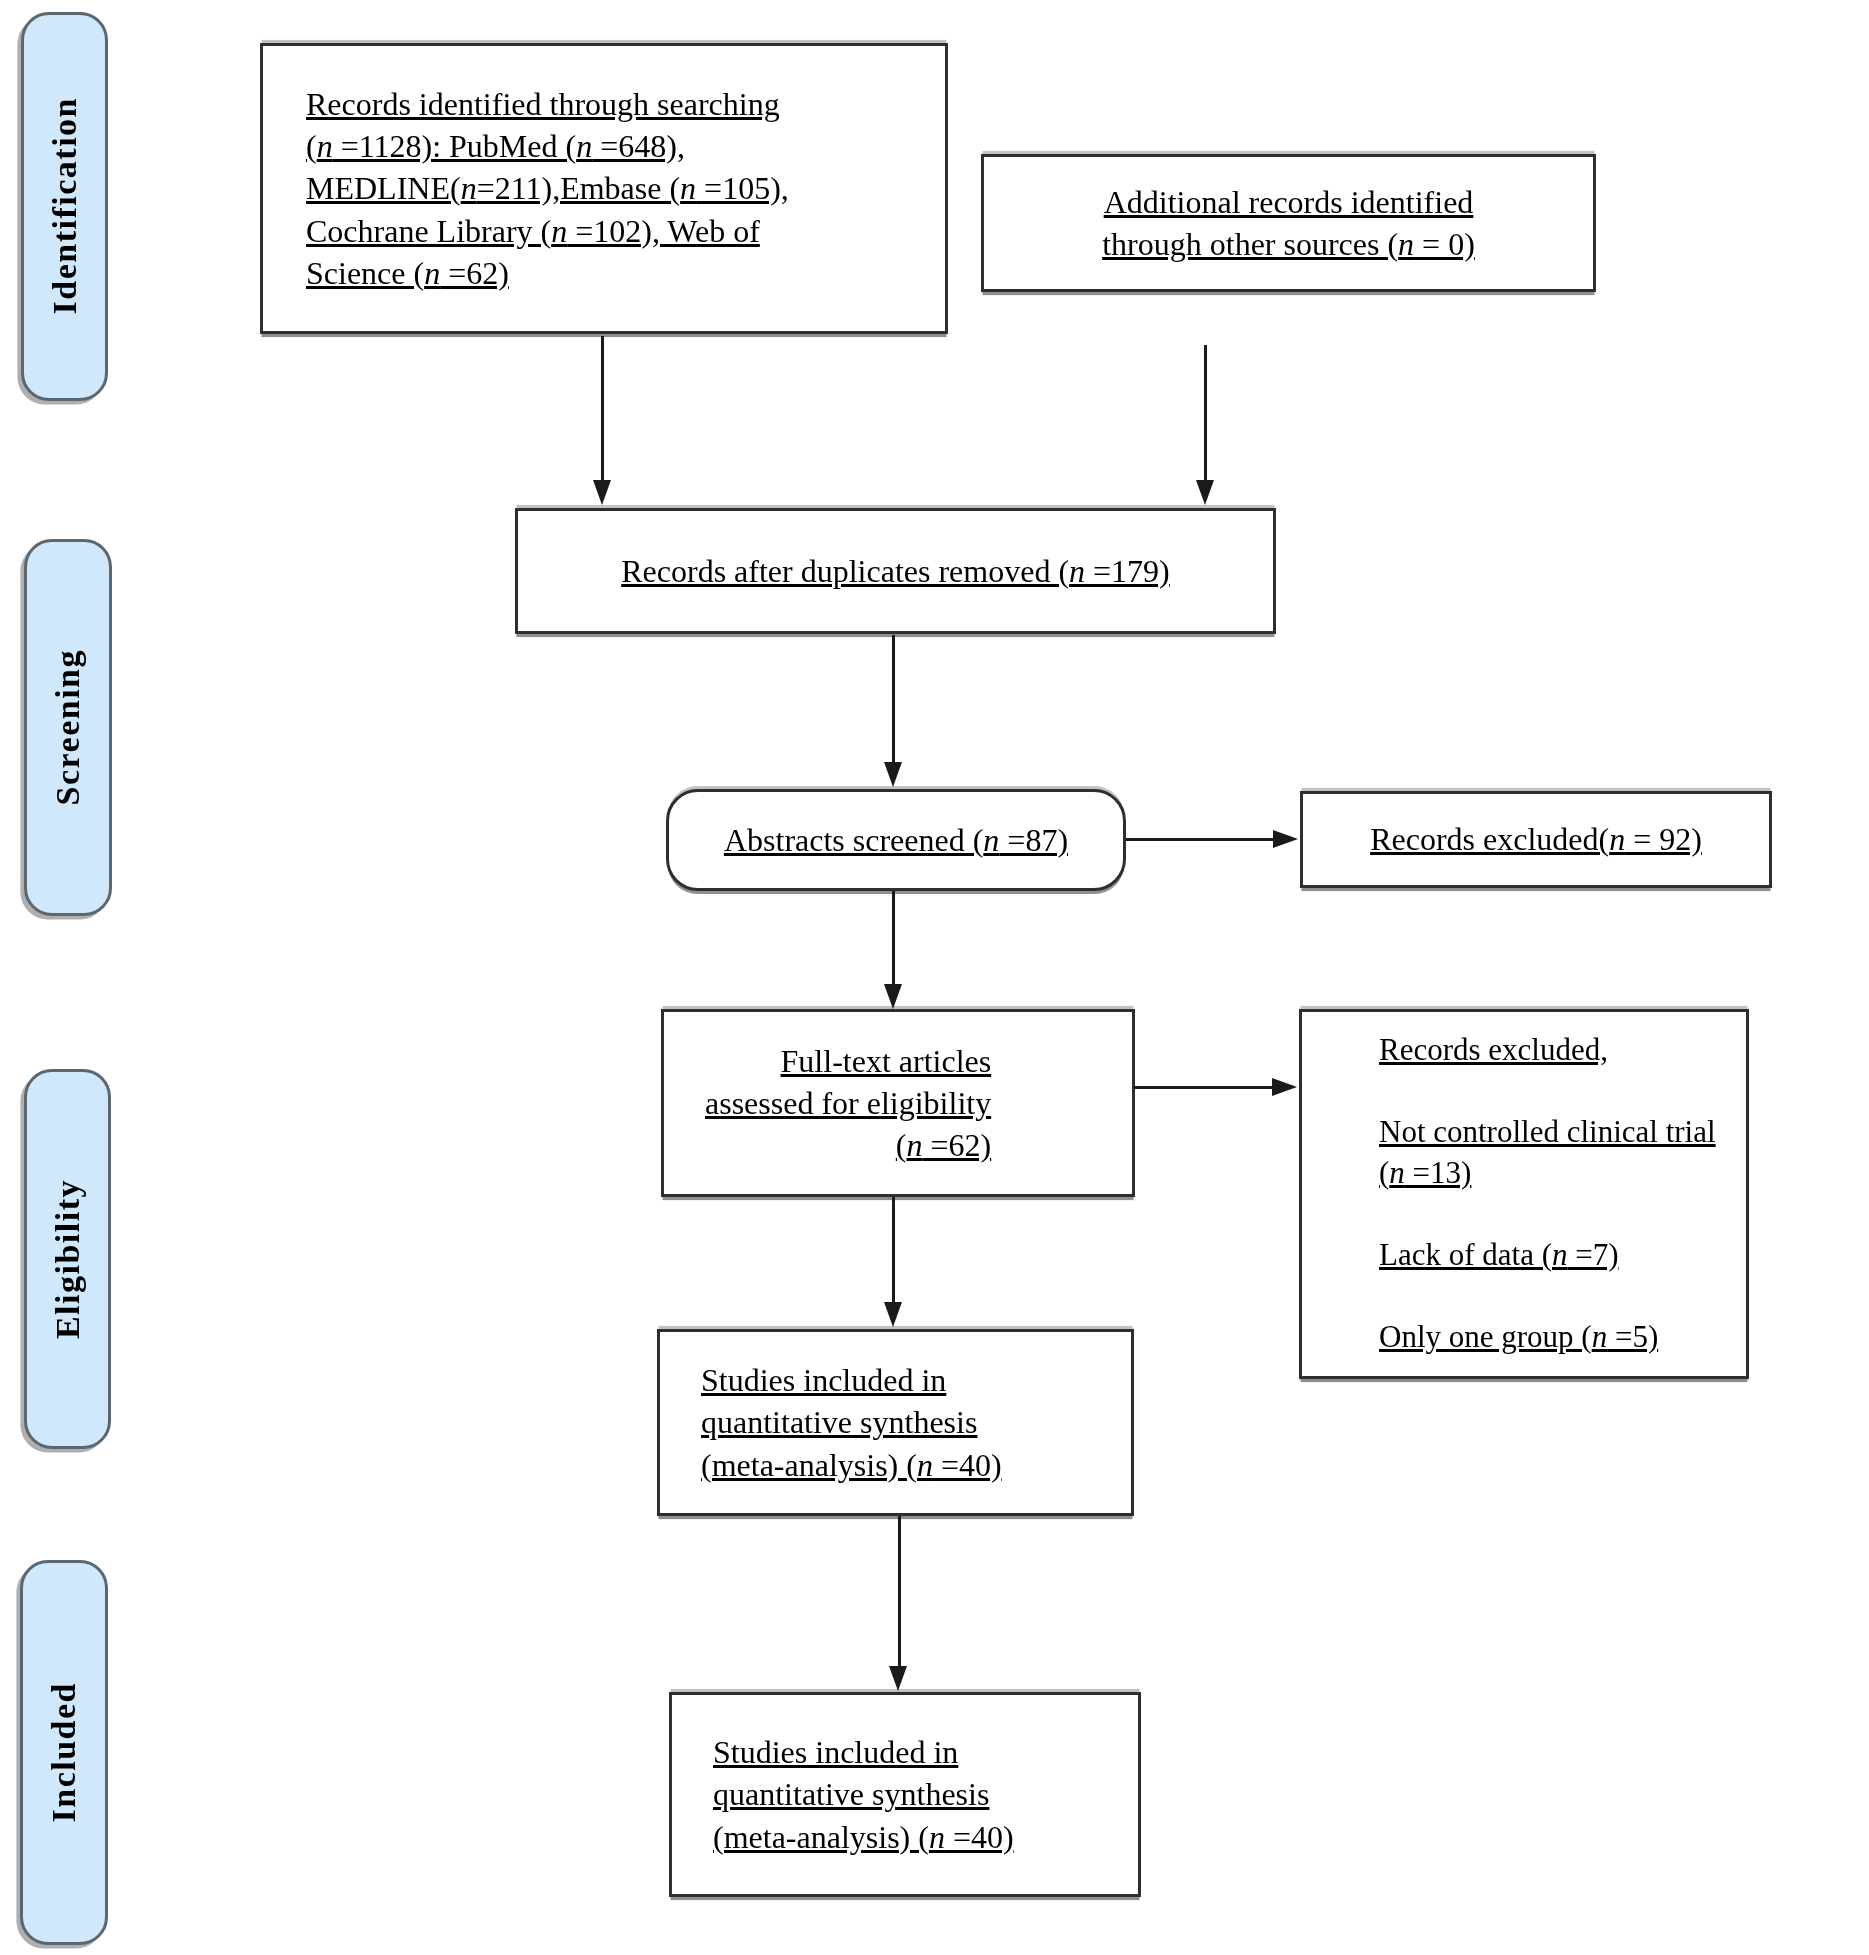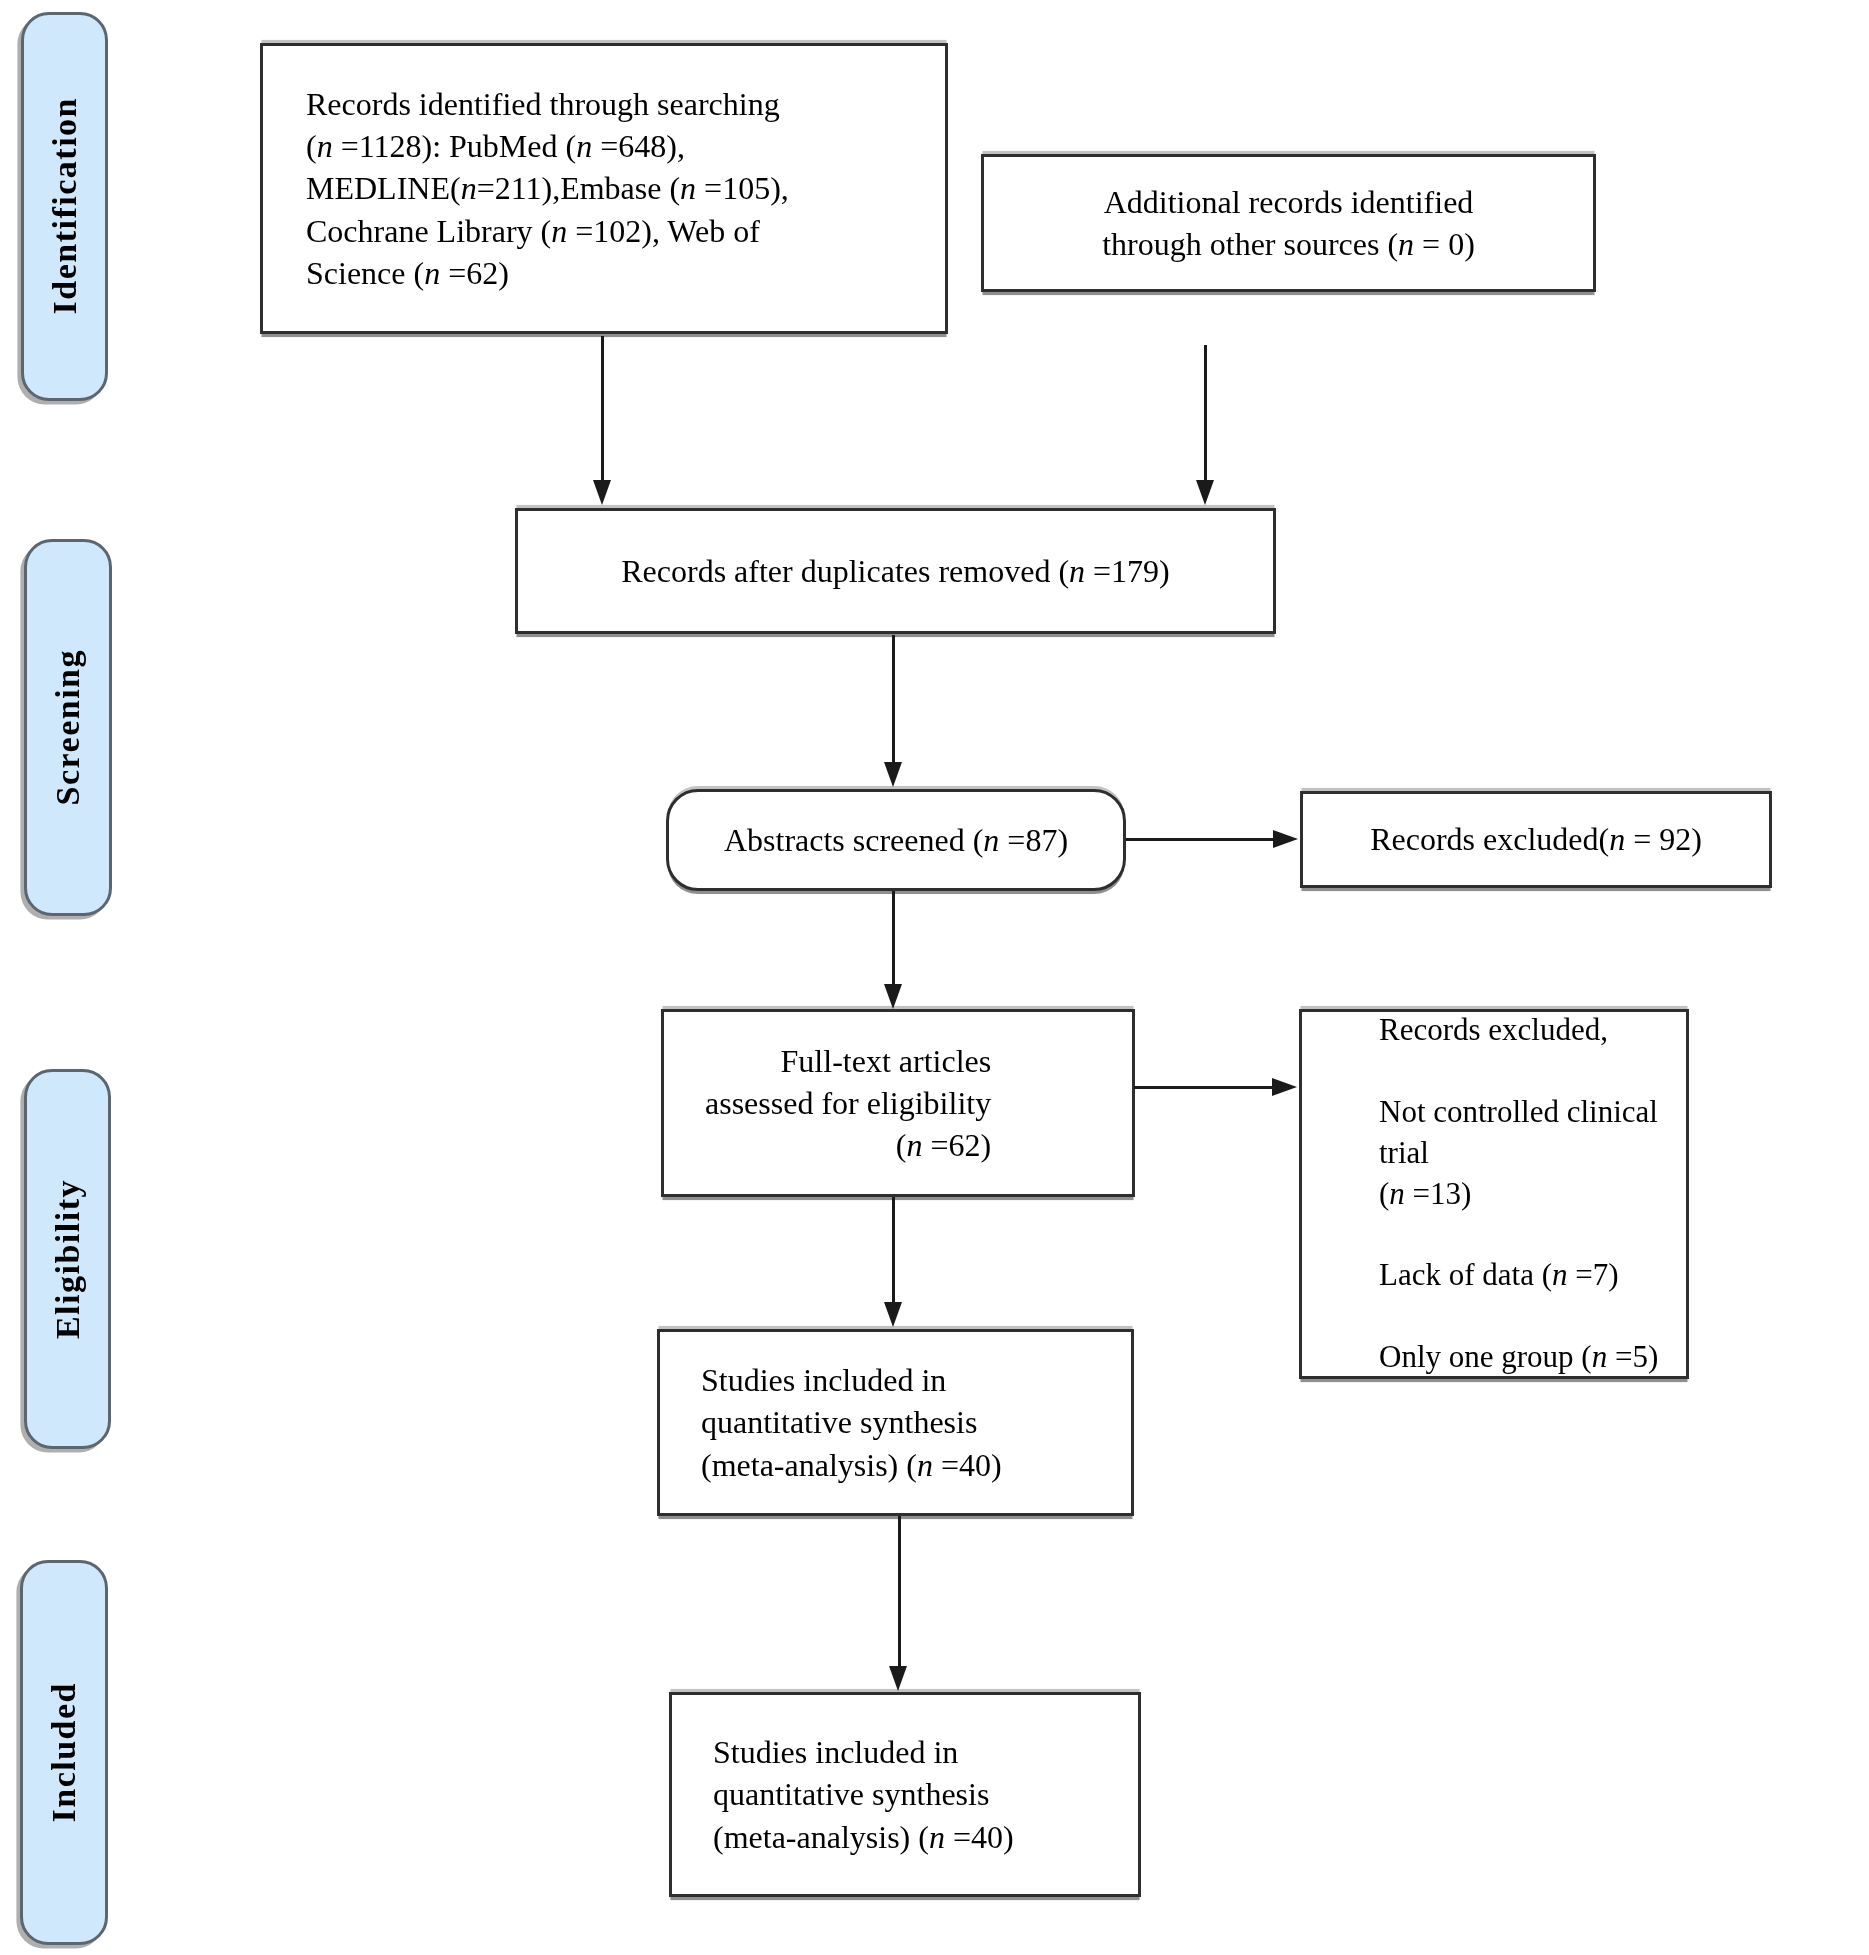--- a/index.html
+++ b/index.html
@@ -47,20 +47,21 @@
     display: flex;
     align-items: center;
     box-sizing: border-box;
   }
   .flowbox.center { justify-content: center; }
   .flowbox.center .box-text { text-align: center; padding: 0 15.3px; }
   .box-text {
     font-size: 32px;
     line-height: 1.32;
     color: var(--text);
+    text-decoration: underline;
   }
   .box-text i { font-style: italic; }
   .pad-a { padding-left: 43px; padding-right: 20.4px; }
   .pad-f { padding-left: 41px; padding-right: 20.4px; }
   .pad-g { padding-left: 77px; padding-right: 25.5px; font-size: 31px; }
   .pad-h { padding-left: 41px; padding-right: 20.4px; }
   .vline { position: absolute; width: 3.1px; background: var(--arrow); }
   .hline { position: absolute; height: 3.1px; background: var(--arrow); }
   .head-down {
     position: absolute; width: 0; height: 0;
@@ -110,21 +111,21 @@
   </div>
 
   <div class="flowbox center" style="left:1300px; top:791px; width:472px; height:97px;">
     <div class="box-text">Records excluded(<i>n</i> = 92)</div>
   </div>
 
   <div class="flowbox" style="left:661px; top:1009px; width:474px; height:188px;text-align:right;">
     <div class="box-text pad-f">Full-text articles<br>assessed for eligibility<br>(<i>n</i> =62)</div>
   </div>
 
-  <div class="flowbox" style="left:1299px; top:1009px; width:390px; height:370px;">
+  <div class="flowbox" style="left:1299px; top:1009px; width:450px; height:370px;">
     <div class="box-text pad-g">Records excluded,<br><br>Not controlled clinical trial<br>(<i>n</i> =13)<br><br>Lack of data (<i>n</i> =7)<br><br>Only one group (<i>n</i> =5)</div>
   </div>
 
   <div class="flowbox" style="left:657px; top:1329px; width:477px; height:187px;">
     <div class="box-text pad-h">Studies included in<br>quantitative synthesis<br>(meta-analysis) (<i>n</i> =40)</div>
   </div>
 
   <div class="flowbox" style="left:669px; top:1692px; width:472px; height:205px;">
     <div class="box-text pad-h">Studies included in<br>quantitative synthesis<br>(meta-analysis) (<i>n</i> =40)</div>
   </div>

